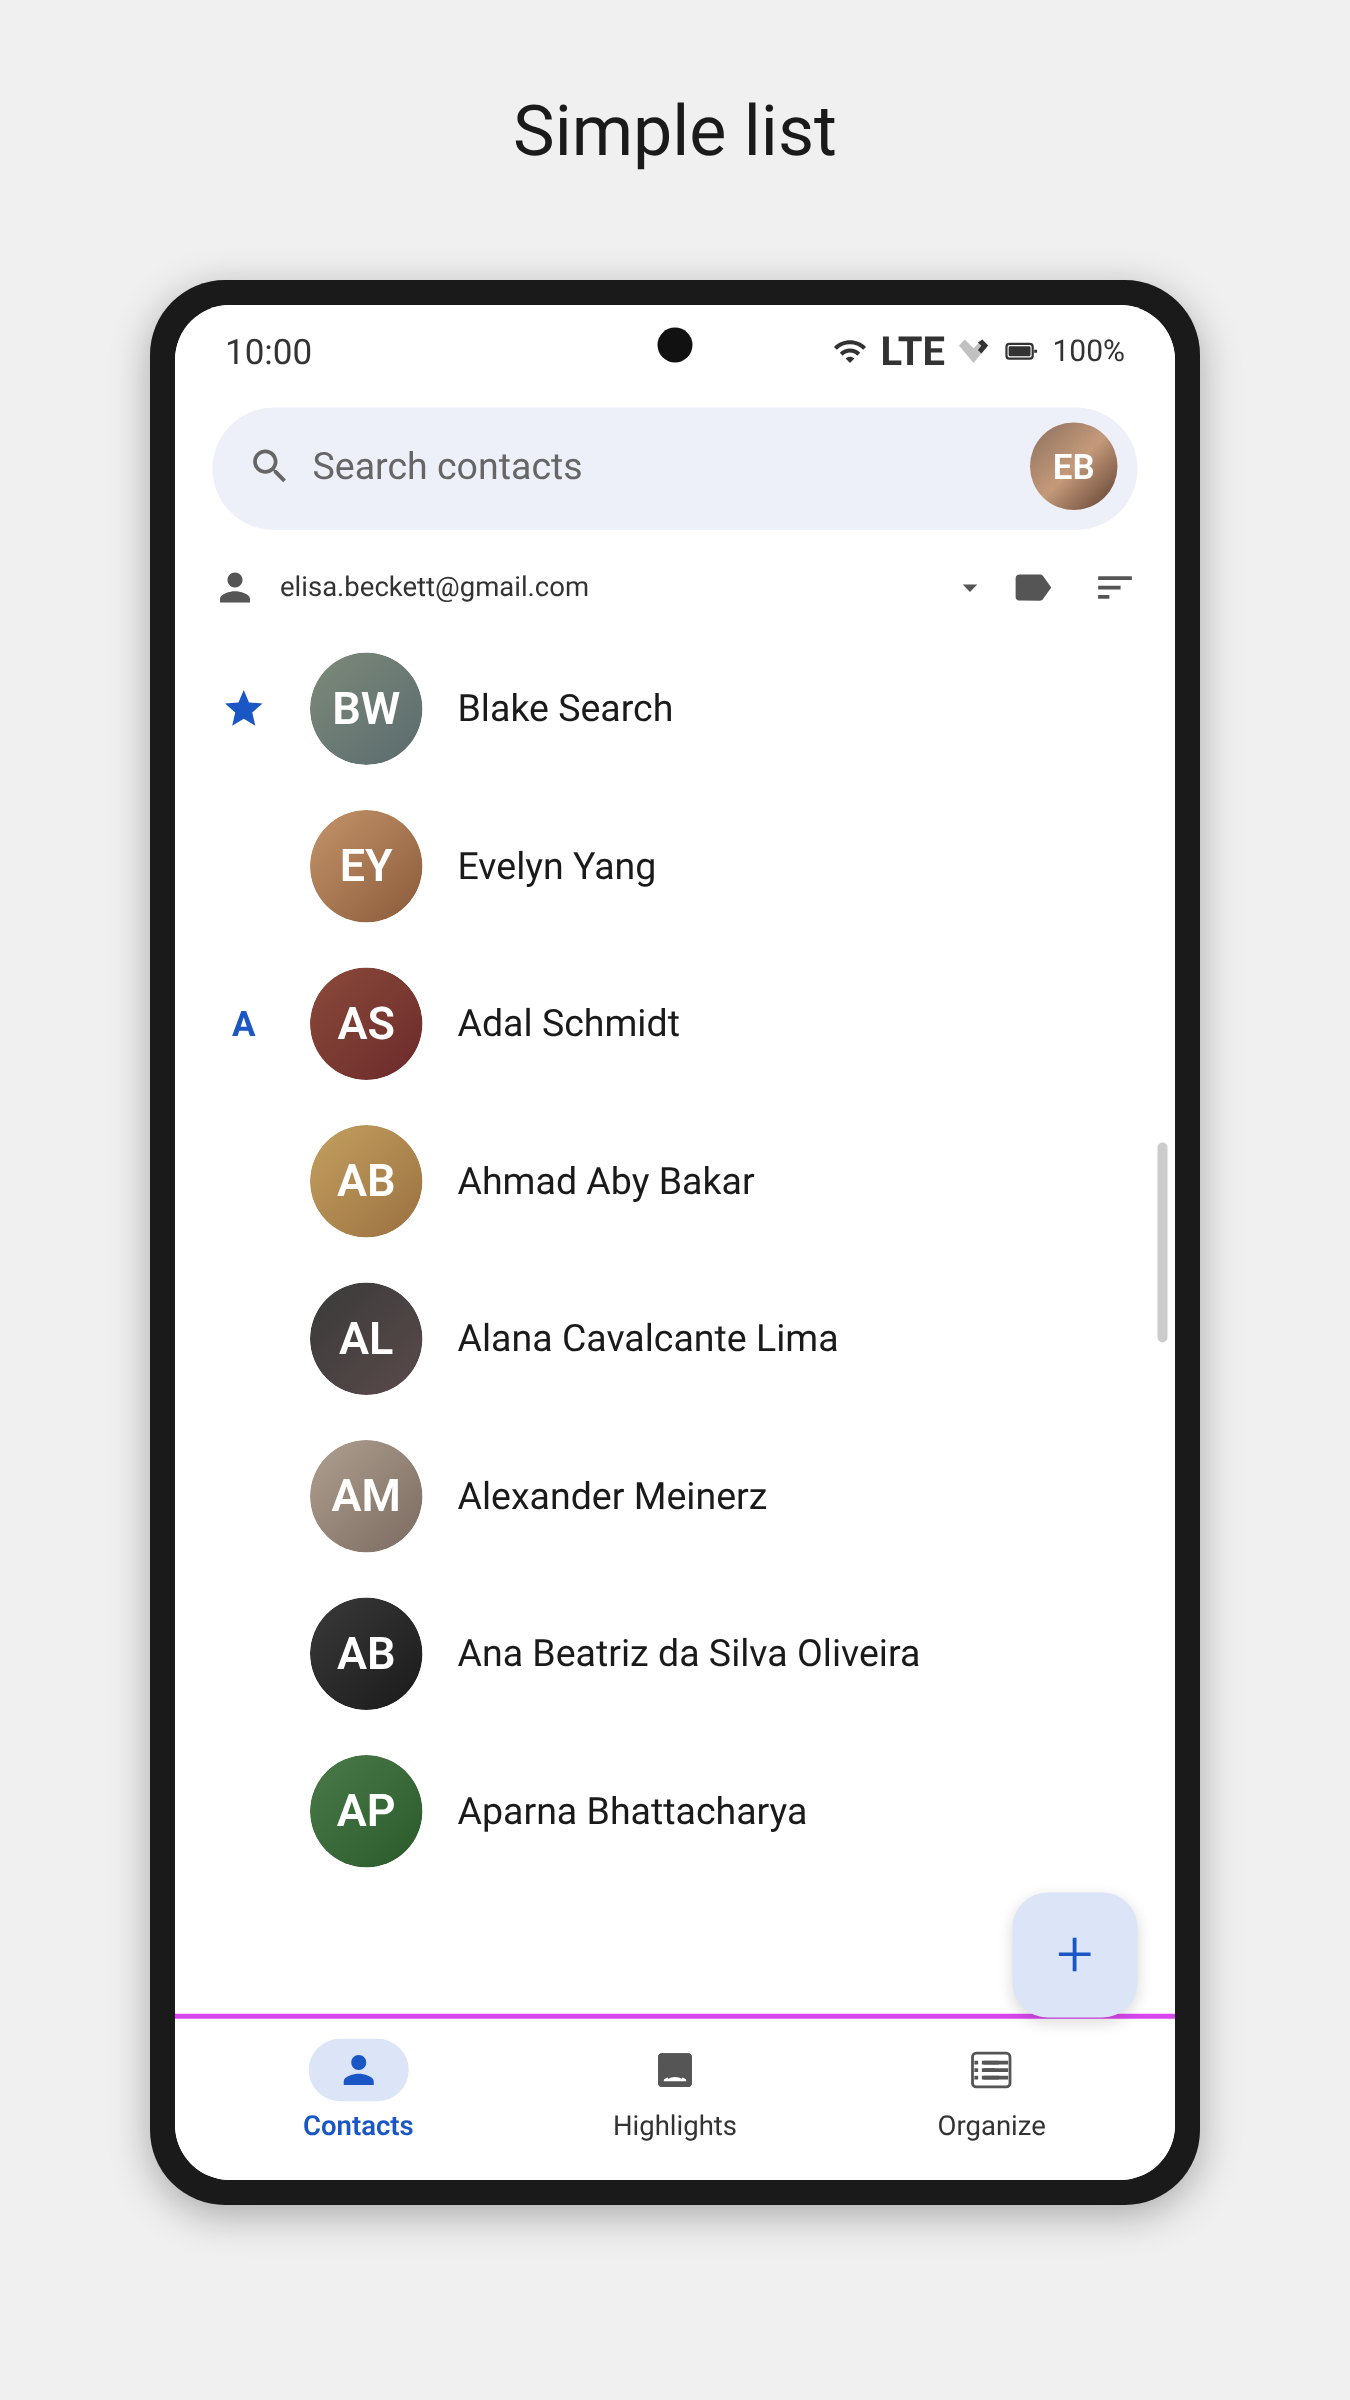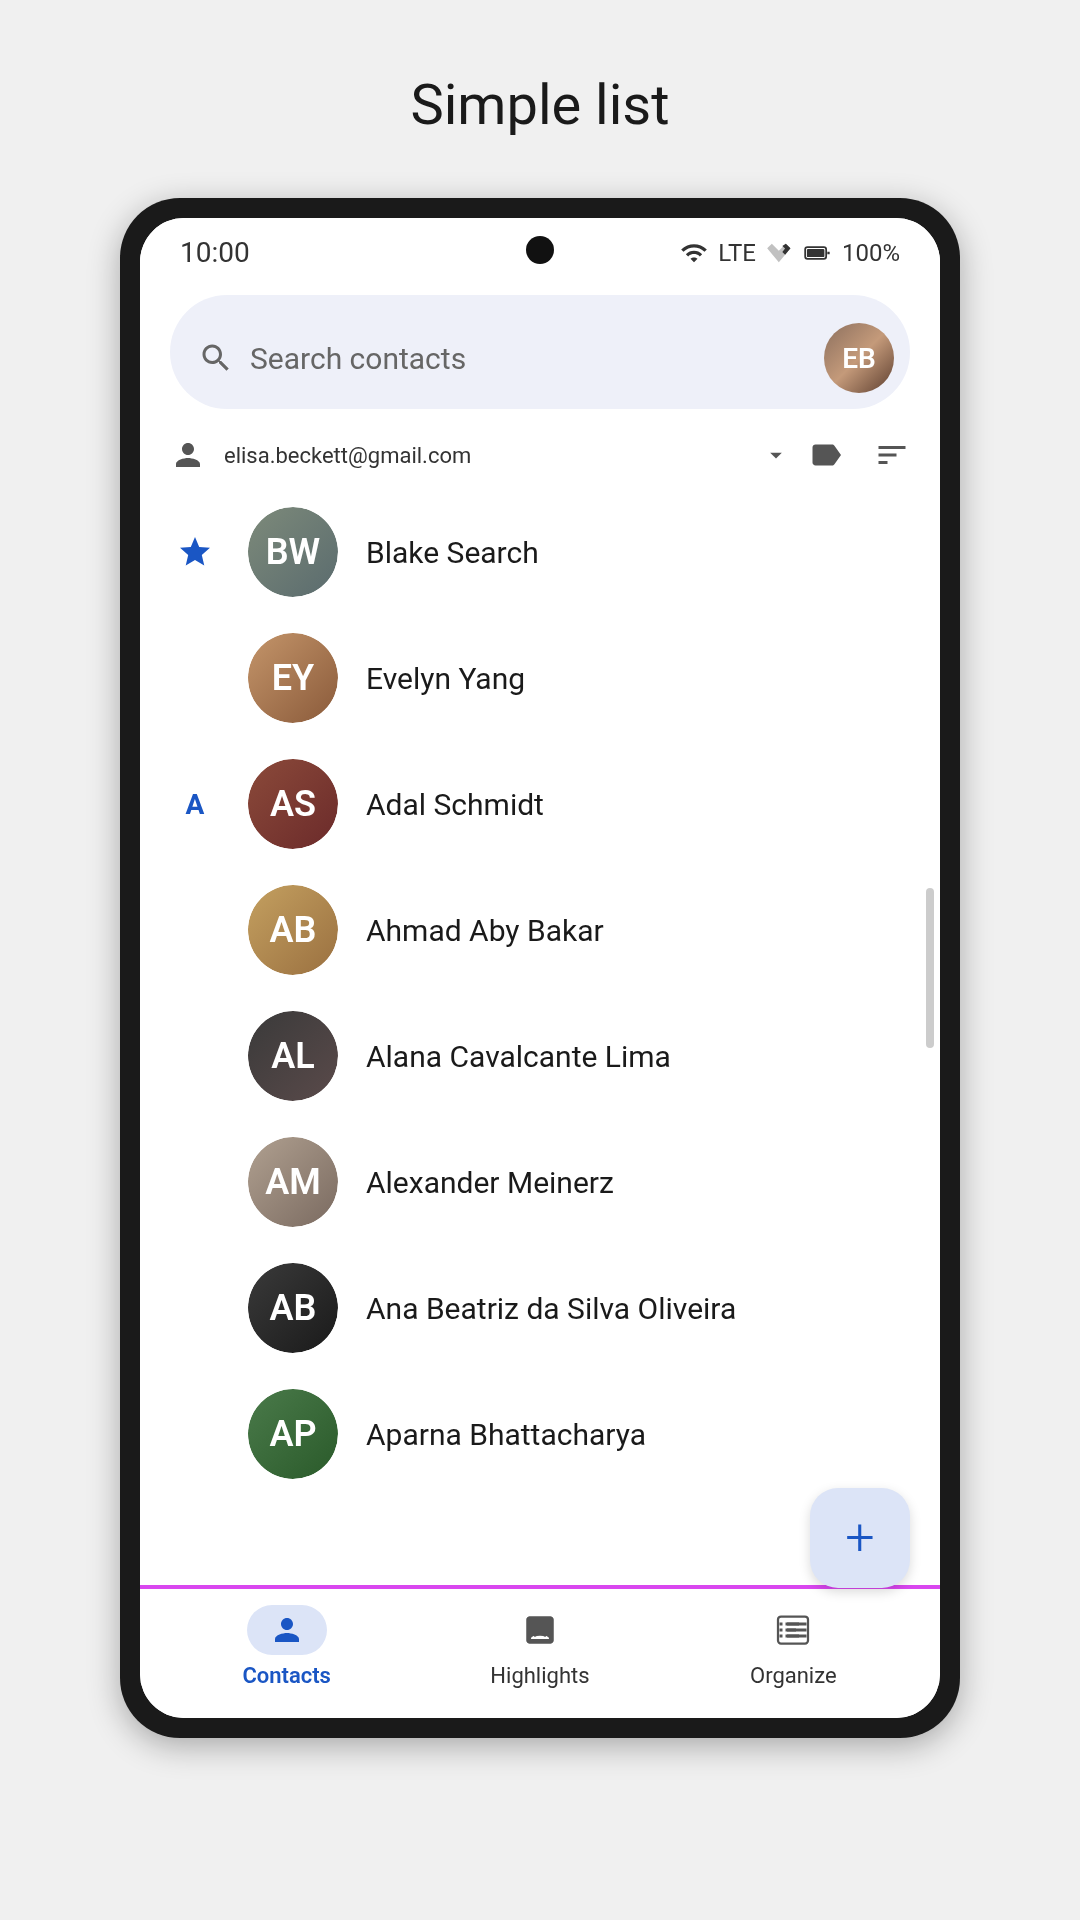--- a/index.html
+++ b/index.html
@@ -23,20 +23,21 @@
       margin-bottom: 60px;
     }
 
     .phone-frame {
       width: 840px;
       background: #1a1a1a;
       border-radius: 60px;
       padding: 20px;
       position: relative;
       box-shadow: 0 8px 32px rgba(0,0,0,0.3);
+      margin-top: 26px;
     }
 
     .phone-screen {
       background: #ffffff;
       border-radius: 44px;
       overflow: hidden;
       width: 100%;
       min-height: 1500px;
       position: relative;
       display: flex;
@@ -77,22 +78,22 @@
       font-size: 24px;
       color: #333;
     }
 
     .status-icons svg {
       width: 28px;
       height: 28px;
     }
 
     .lte-text {
-      font-size: 24px;
-      font-weight: 400;
+      font-size: 32px;
+      font-weight: 700;
       color: #333;
       letter-spacing: 0;
     }
 
     .battery-text {
       font-size: 24px;
       font-weight: 400;
       color: #333;
     }
 
@@ -100,21 +101,21 @@
     .search-container {
       padding: 16px 30px 12px 30px;
       background: #fff;
     }
 
     .search-bar {
       background: #eef0f9;
       border-radius: 60px;
       display: flex;
       align-items: center;
-      padding: 28px 16px 16px 28px;
+      padding: 12px 16px 16px 28px;
       gap: 16px;
     }
 
     .search-input-text {
       flex: 1;
       font-size: 30px;
       color: #666;
     }
 
     .avatar-placeholder {

